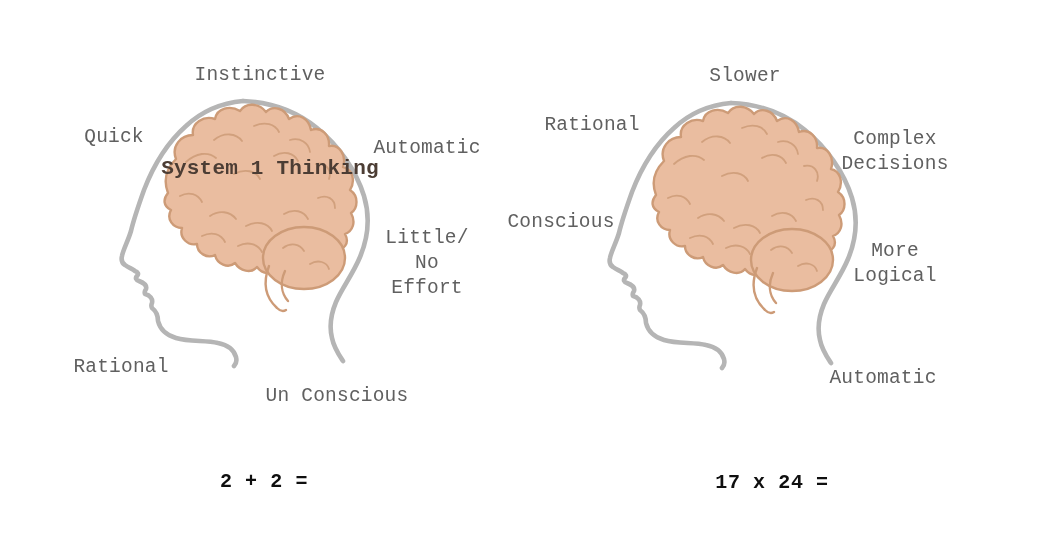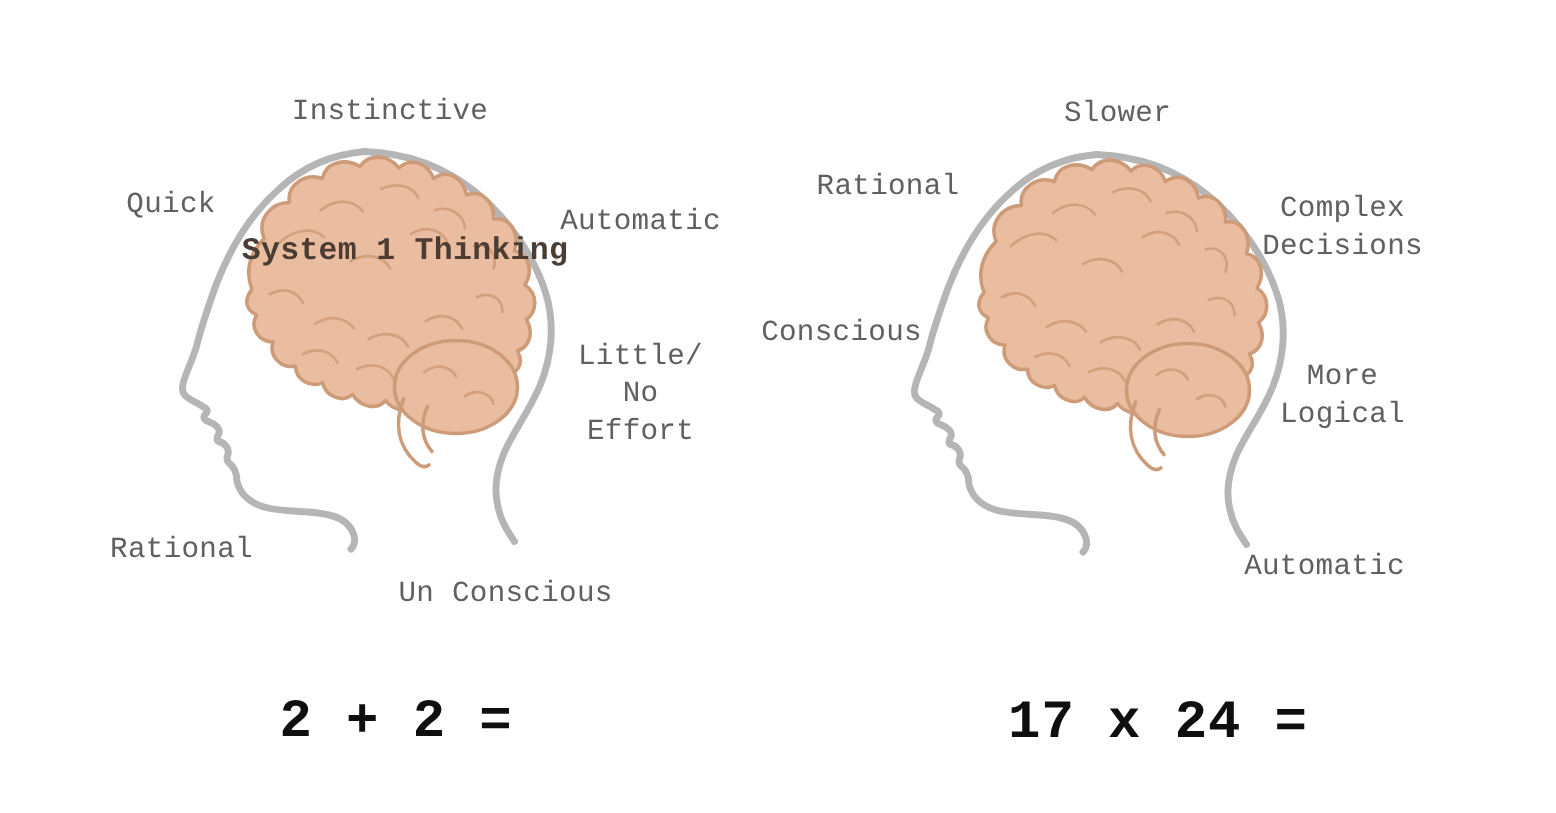--- a/index.html
+++ b/index.html
@@ -28,21 +28,21 @@
   }
   .label{
     font-size:19.5px;line-height:25px;color:var(--label-color);
     letter-spacing:.2px;
   }
   .brain-label{
     font-size:21px;font-weight:700;color:var(--brain-label-color);
     letter-spacing:.2px;white-space:nowrap;
   }
   .equation{
-    font-size:36px;font-weight:700;color:var(--equation-color);
+    font-size:20px;font-weight:700;color:var(--equation-color);
     letter-spacing:.6px;white-space:nowrap;
   }
   
   .panel-1 .pos-top{left:260px;top:75px;}
   .panel-1 .pos-upper-left{left:114px;top:137px;}
   .panel-1 .pos-upper-right{left:427px;top:148px;}
   .panel-1 .brain-label{left:270px;top:168px;}
   .panel-1 .pos-mid-right{left:427px;top:263px;}
   .panel-1 .pos-lower-left{left:121px;top:367px;}
   .panel-1 .pos-bottom{left:337px;top:396px;}

